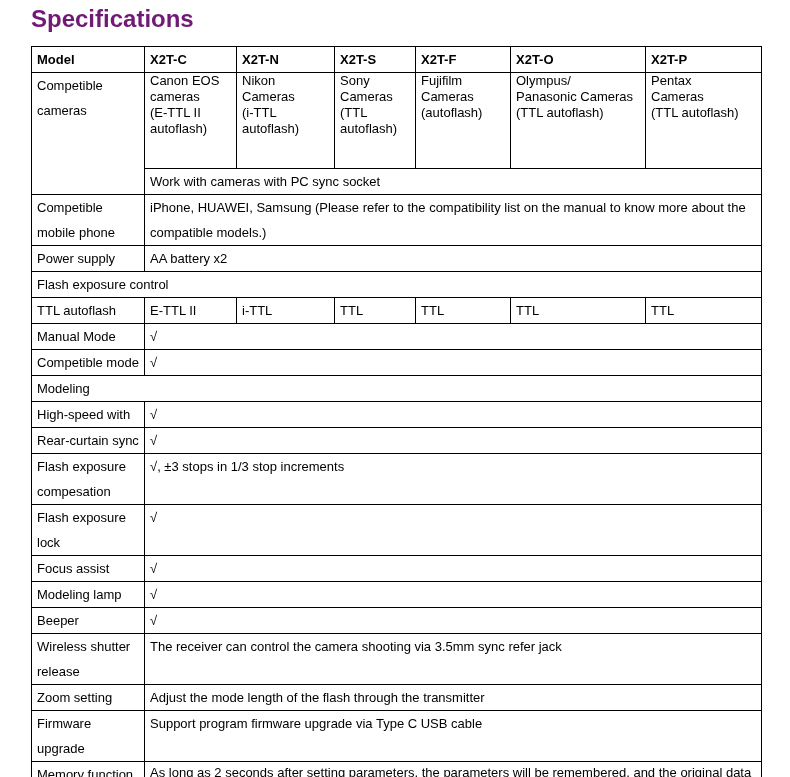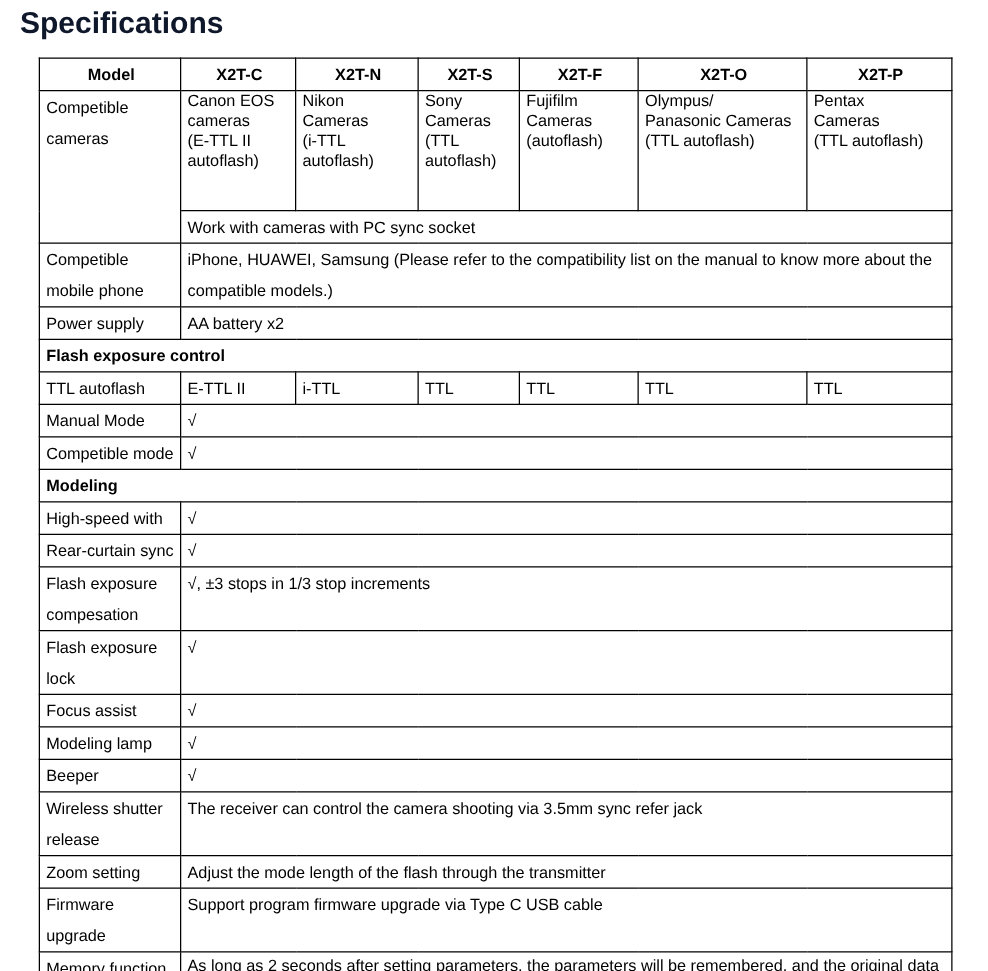--- a/index.html
+++ b/index.html
@@ -5,45 +5,45 @@
   html, body {
     margin: 0;
     padding: 0;
     background: #ffffff;
     width: 790px;
     height: 777px;
     overflow: hidden;
     font-family: "Liberation Sans", sans-serif;
   }
   h1.page-title {
-    margin: 5px 0 0 16px;
+    margin: 5px 0 0 31px;
     font-size: 24px;
     font-weight: bold;
-    color: #0f172a;
+    color: #701a75;
     letter-spacing: 0px;
   }
   table.spec-table {
     border-collapse: collapse;
     table-layout: fixed;
     width: 730px;
     margin: 13px 0 0 31px;
   }
   .spec-table td, .spec-table th {
     border: 1px solid #000000;
     font-size: 13px;
     line-height: 25px;
     color: #000000;
     vertical-align: top;
     text-align: left;
     padding: 0 3px 0 5px;
     white-space: pre-line;
     overflow: hidden;
   }
-  .spec-table th { font-weight: bold; text-align: center; }
-  .spec-table td.section { font-weight: bold; }
+  .spec-table th { font-weight: bold; }
+  .spec-table td.section { font-weight: normal; }
   .lh24 td { line-height: 16px; }
   .lh22 td { line-height: 22px; }
 </style>
 </head>
 <body>
 
 <h1 class="page-title">Specifications</h1>
 
 <table class="spec-table">
   <colgroup>

